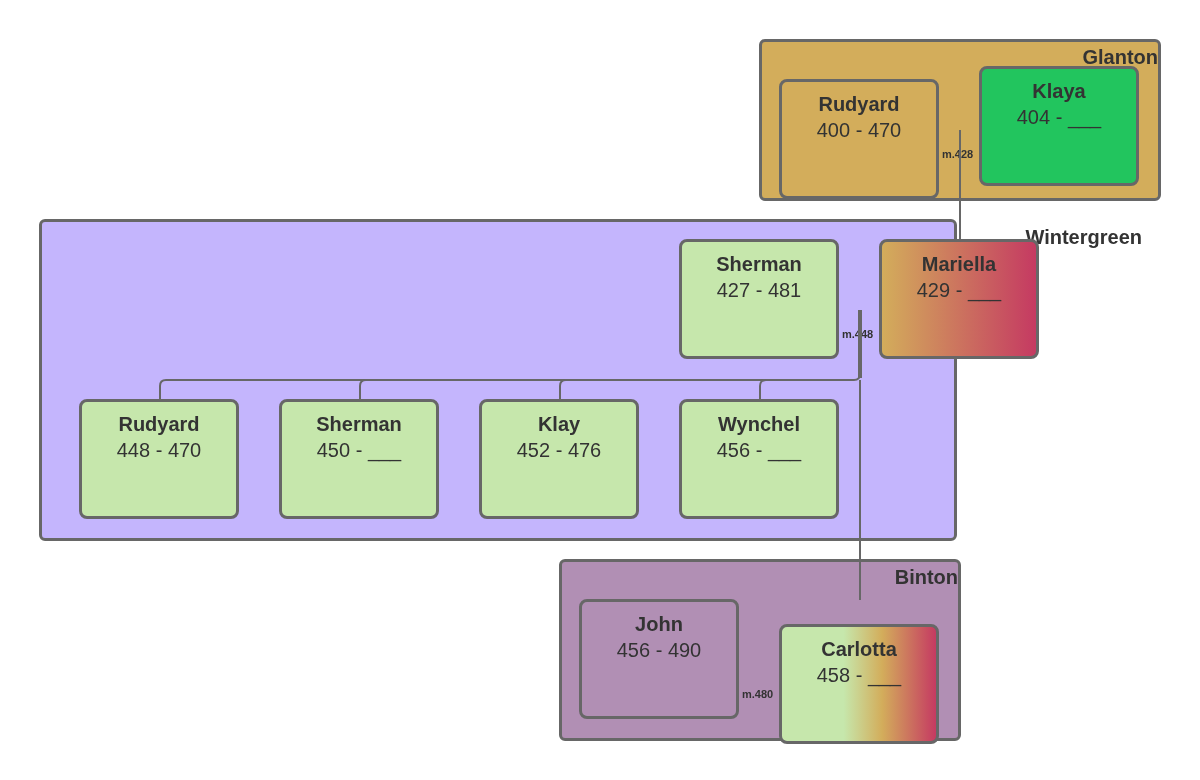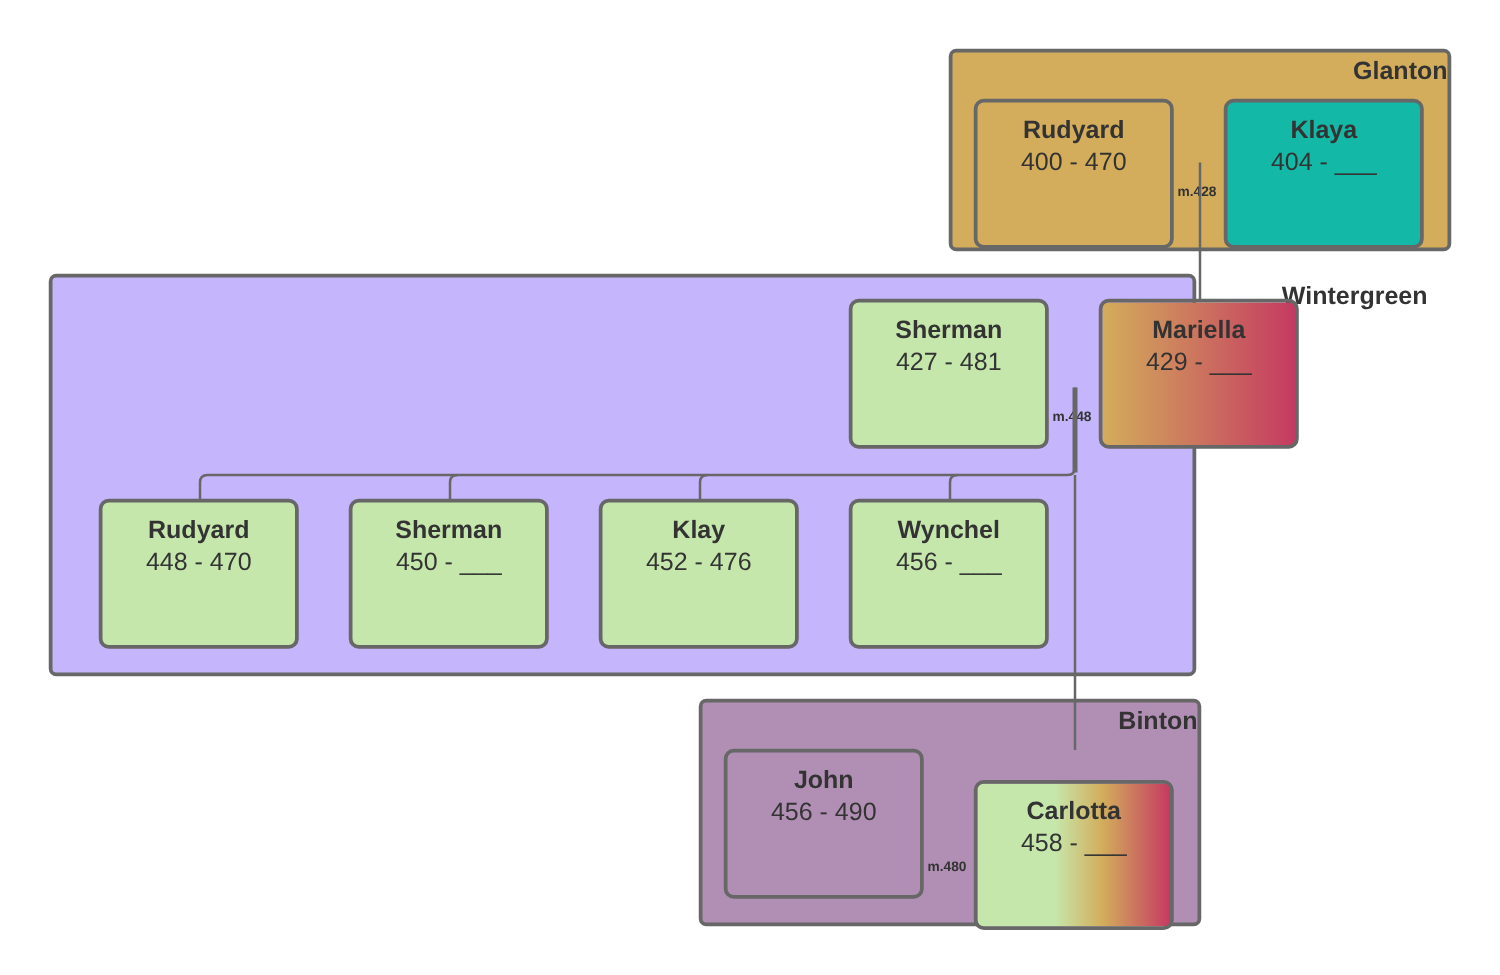--- a/index.html
+++ b/index.html
@@ -16,21 +16,21 @@
 </head>
 <body>
 
 <div class="family" style="left:759px;top:39px;width:402px;height:162px;background:#d3ad5b;">
   <div class="family-title">Glanton</div>
 </div>
 <div class="person" style="left:779px;top:79px;background:#d3ad5b;">
   <div class="pname">Rudyard</div>
   <div class="pdates">400 - 470</div>
 </div>
-<div class="person" style="left:979px;top:79px;background:#14b8a6;">
+<div class="person" style="left:979px;top:66px;background:#22c55e;">
   <div class="pname">Klaya</div>
   <div class="pdates">404 - ___</div>
 </div>
 <div class="mlabel" style="left:942px;top:108px;">m.428</div>
 
 <div class="family" style="left:39px;top:219px;width:918px;height:322px;background:#c4b5fd;">
   <div class="family-title" style="left:0;right:auto;width:1100px;">Wintergreen</div>
 </div>
 <div class="person" style="left:679px;top:239px;background:#c6e7ac;">
   <div class="pname">Sherman</div>

